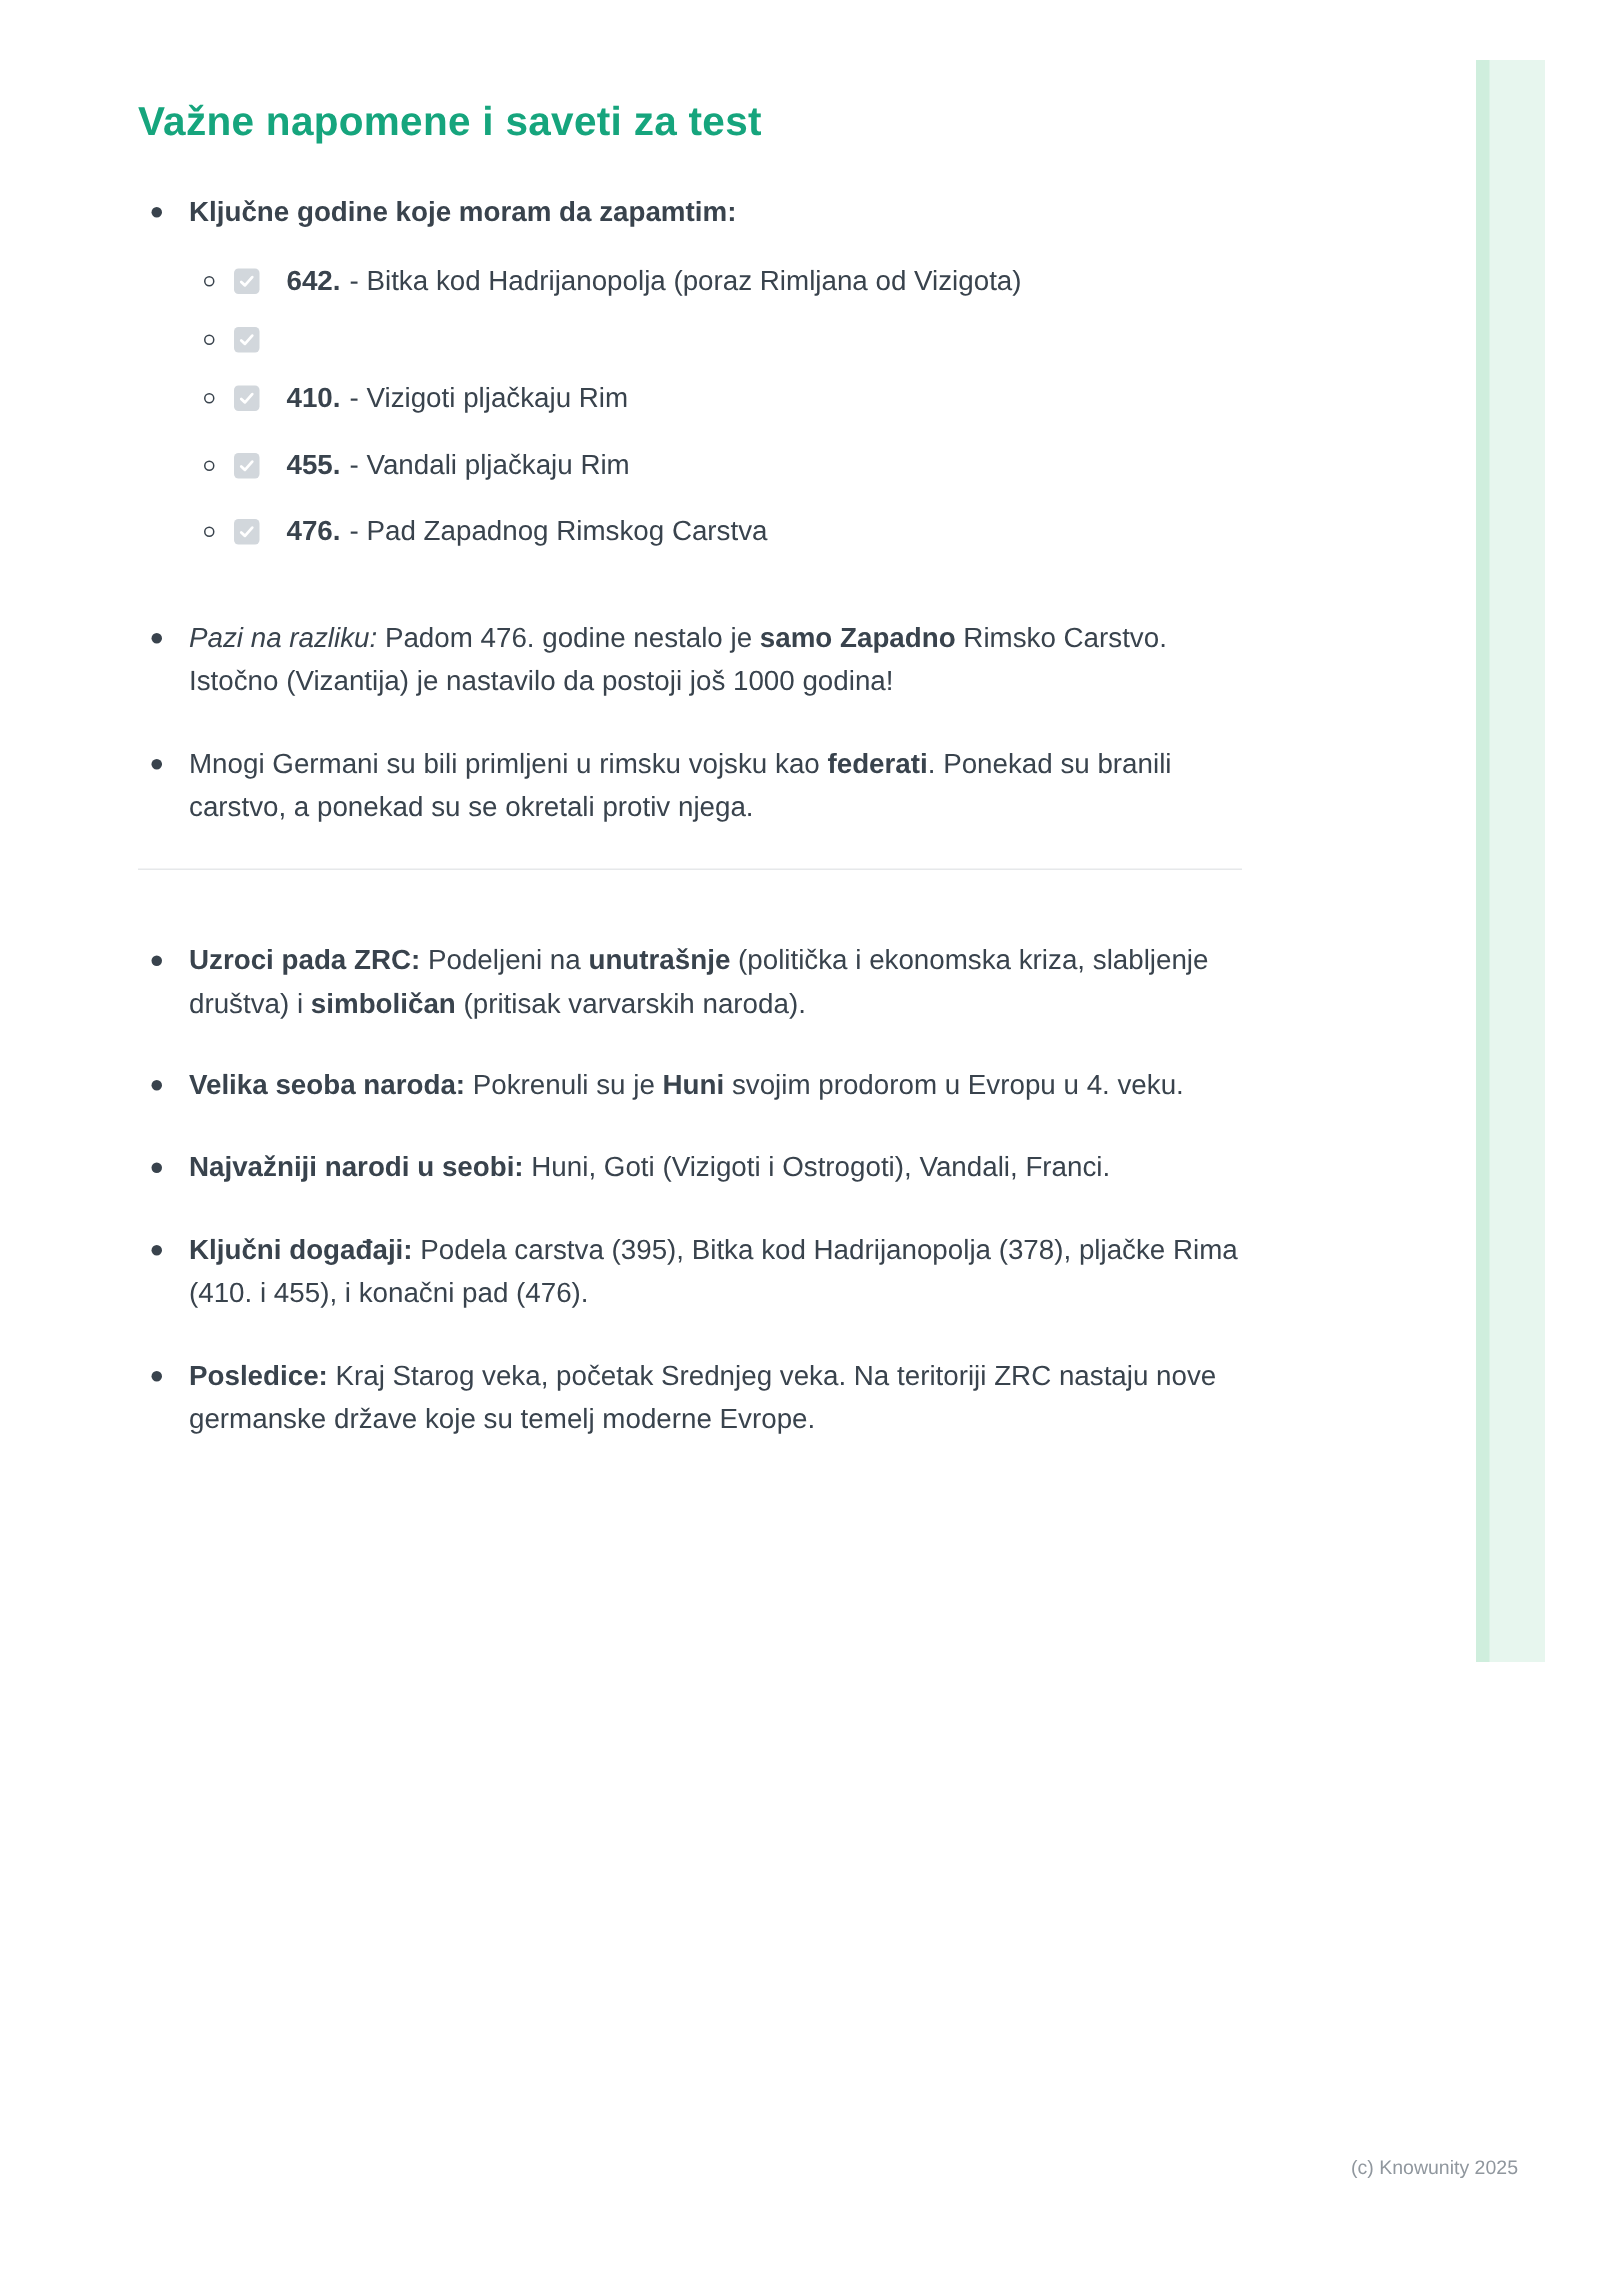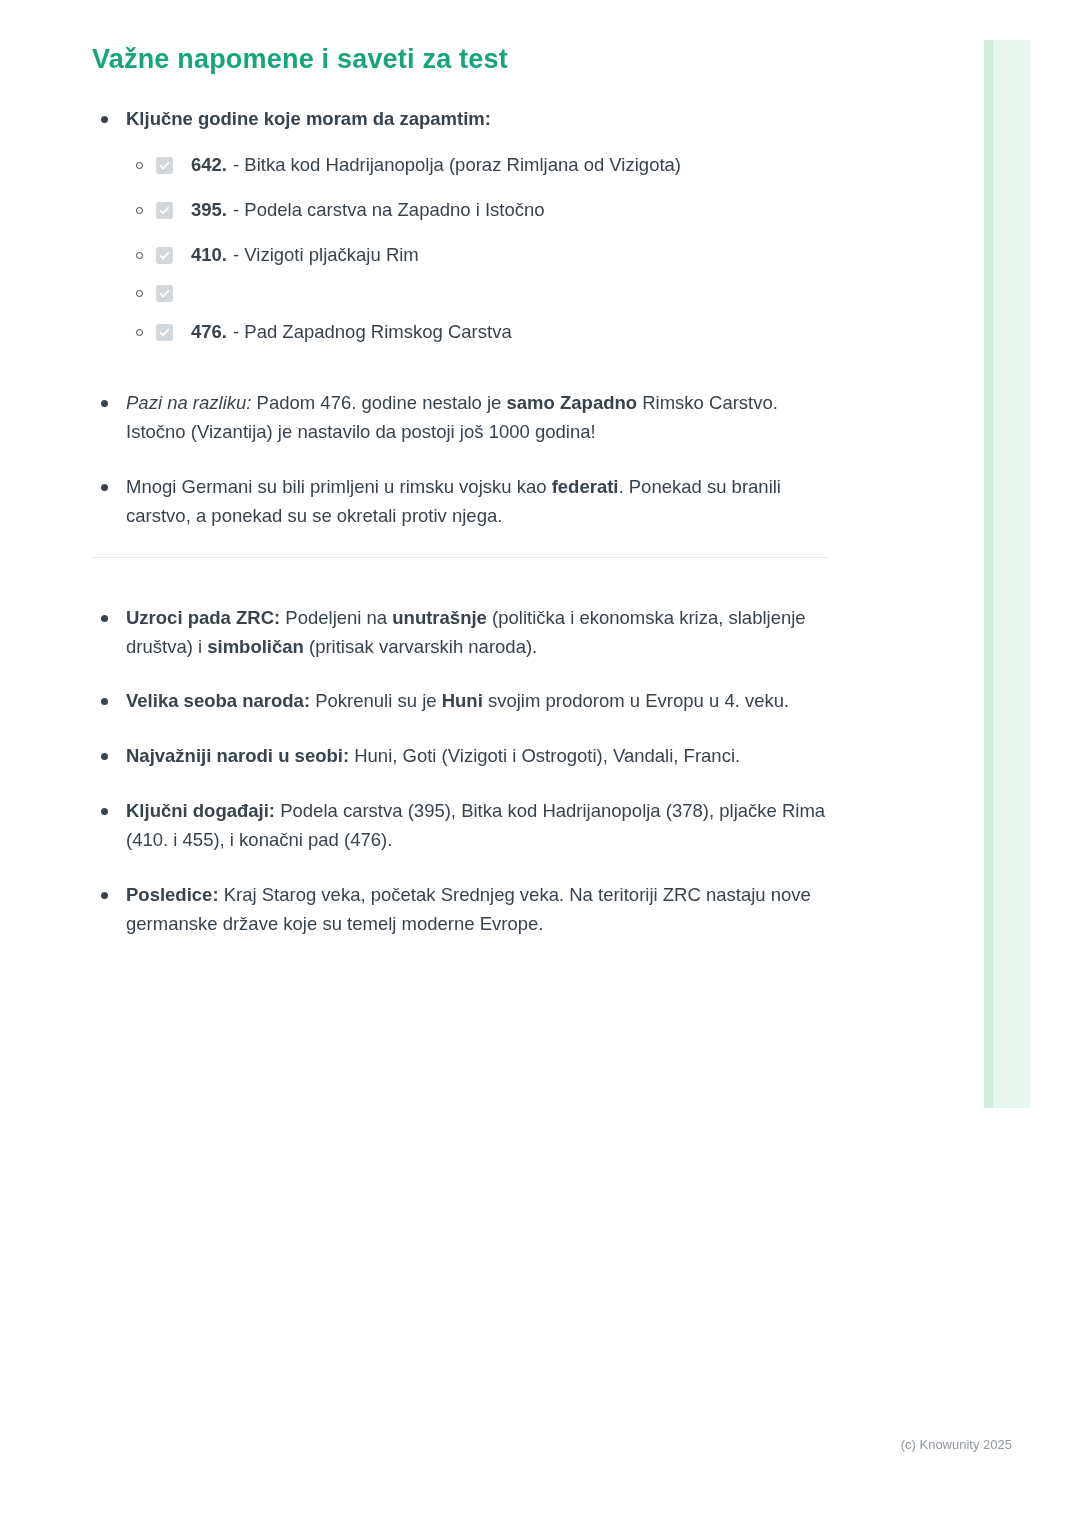--- a/index.html
+++ b/index.html
@@ -17,21 +17,21 @@
     top: 40px;
     right: 50px;
     width: 46px;
     height: 1068px;
     background: var(--sidebar-fill, #e7f6ee);
     border-left: 9px solid var(--sidebar-edge, #cfeedd);
   }
   .content {
     position: absolute;
     left: 92px;
-    top: 44px;
+    top: 66px;
     width: 736px;
     color: var(--text, #39434d);
   }
   h1.section-title {
     font-size: 27px;
     font-weight: 700;
     color: var(--accent, #16a57d);
     margin: 0 0 30px 0;
     letter-spacing: 0.2px;
   }
@@ -113,40 +113,40 @@
               <span><span class="year">642.</span><span>- Bitka kod Hadrijanopolja (poraz Rimljana od Vizigota)</span></span>
             </li>
 
             <li class="year-row">
               <span class="ring"></span>
               <span class="checkbox">
                 <svg viewBox="0 0 12 12">
                     <polyline points="2,6.5 4.7,9 10,3" fill="none" stroke="#ffffff" stroke-width="2" stroke-linecap="round" stroke-linejoin="round"></polyline>
                   </svg>
               </span>
-              <span><span class="year">395.</span><span>- Podela carstva na Zapadno i Istočno</span></span>
             </li>
 
             <li class="year-row">
               <span class="ring"></span>
               <span class="checkbox">
                 <svg viewBox="0 0 12 12">
                     <polyline points="2,6.5 4.7,9 10,3" fill="none" stroke="#ffffff" stroke-width="2" stroke-linecap="round" stroke-linejoin="round"></polyline>
                   </svg>
               </span>
               <span><span class="year">410.</span><span>- Vizigoti pljačkaju Rim</span></span>
             </li>
 
             <li class="year-row">
               <span class="ring"></span>
               <span class="checkbox">
                 <svg viewBox="0 0 12 12">
                     <polyline points="2,6.5 4.7,9 10,3" fill="none" stroke="#ffffff" stroke-width="2" stroke-linecap="round" stroke-linejoin="round"></polyline>
                   </svg>
               </span>
+              <span><span class="year">455.</span><span>- Vandali pljačkaju Rim</span></span>
             </li>
 
             <li class="year-row">
               <span class="ring"></span>
               <span class="checkbox">
                 <svg viewBox="0 0 12 12">
                     <polyline points="2,6.5 4.7,9 10,3" fill="none" stroke="#ffffff" stroke-width="2" stroke-linecap="round" stroke-linejoin="round"></polyline>
                   </svg>
               </span>
               <span><span class="year">476.</span><span>- Pad Zapadnog Rimskog Carstva</span></span>

